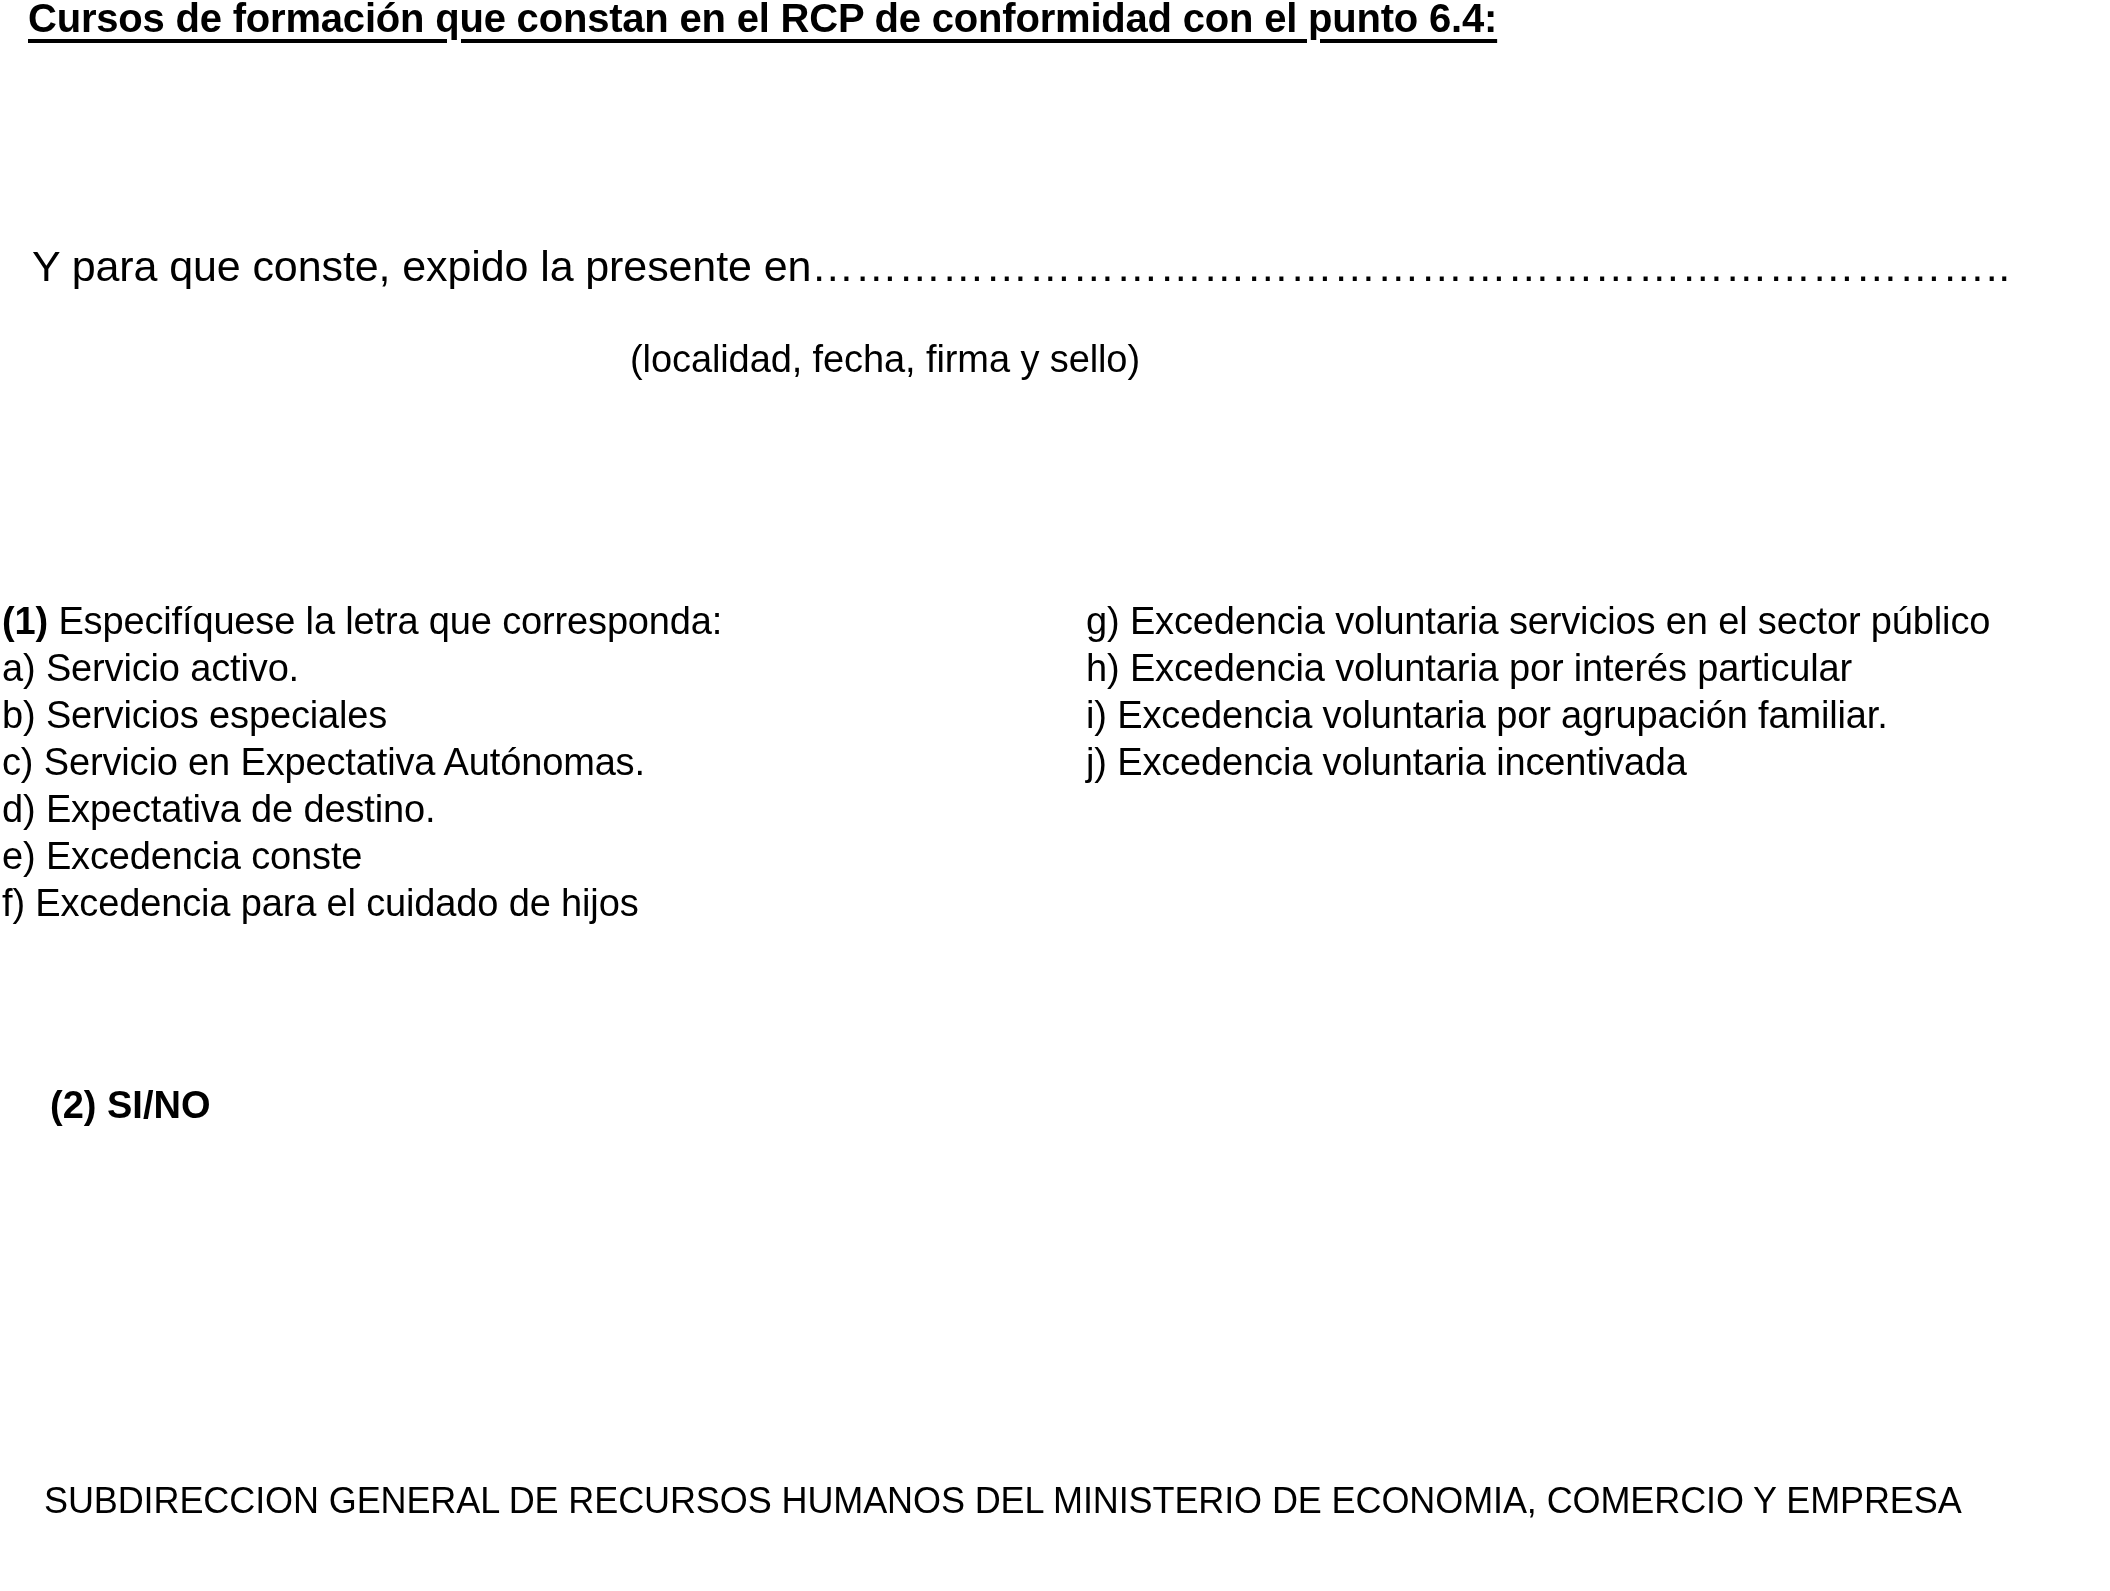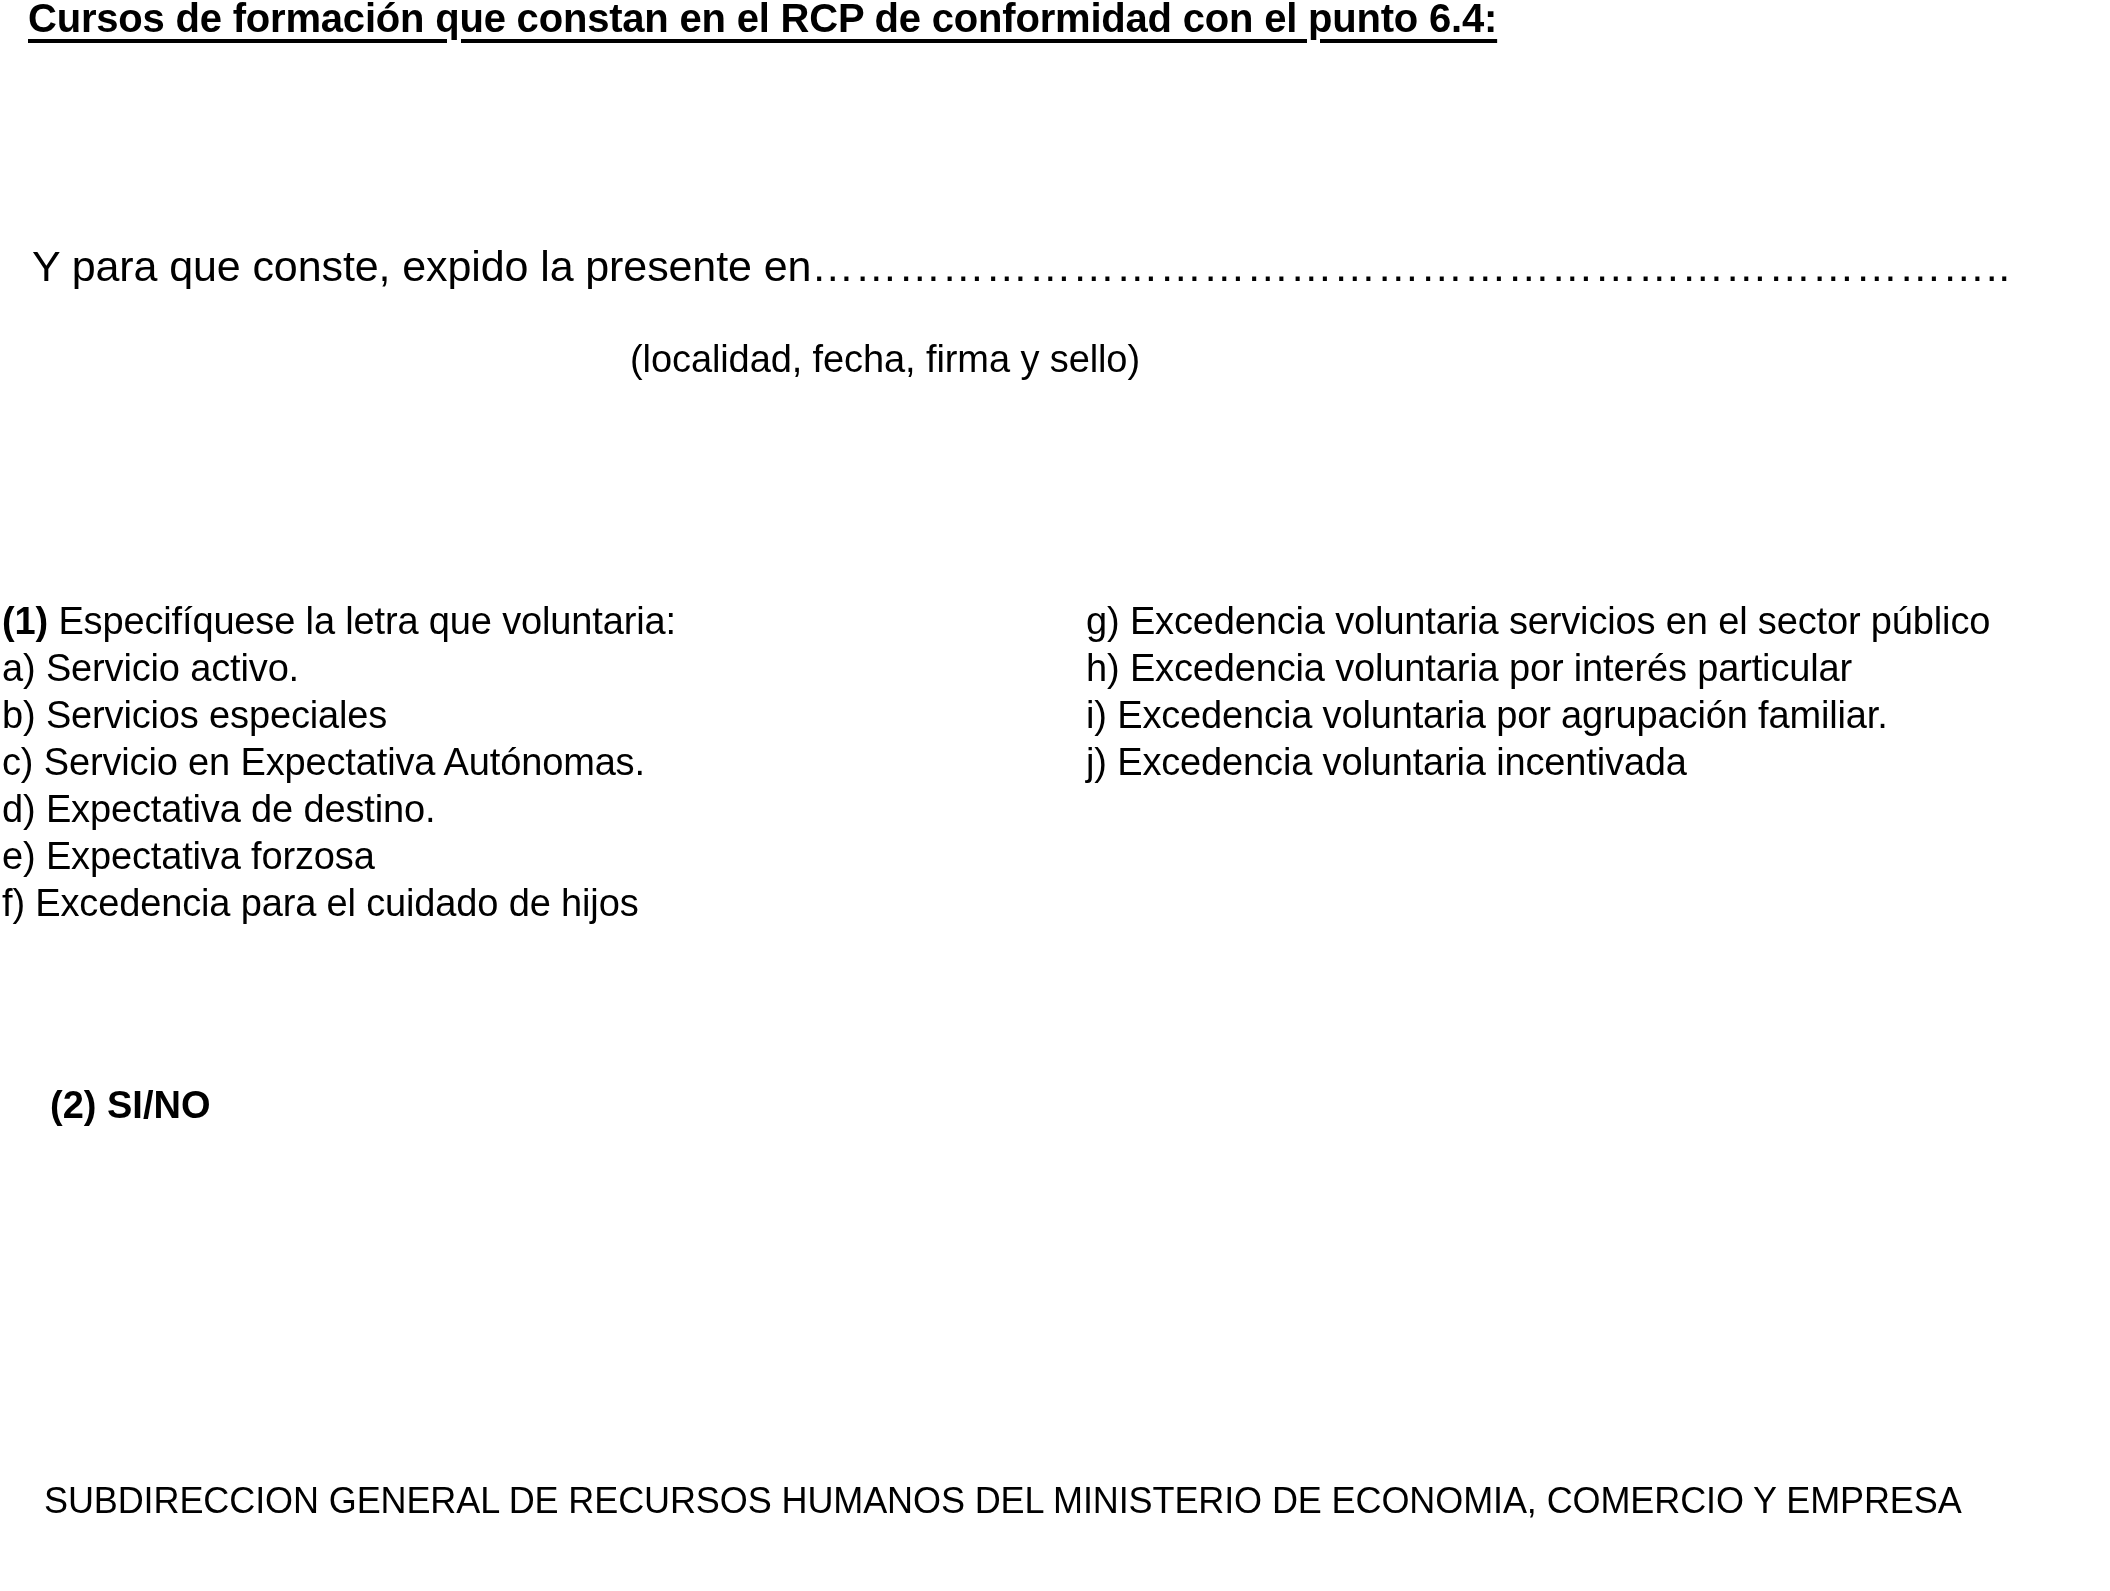--- a/index.html
+++ b/index.html
@@ -129,27 +129,27 @@
   <div class="expedition-line">
     <span>Y para que conste, expido la presente en</span><span class="dot-leader">………………………………………………………………………..</span>
   </div>
 
   <div class="signature-caption">(localidad, fecha, firma y sello)</div>
 
   <div class="legend">
 
     <div class="legend-col left">
       <div class="legend-line">
-        <strong>(1)</strong><span class="gap"> </span><span>Especifíquese la letra que voluntaria:</span>
+        <strong>(1)</strong><span class="gap"> </span><span>Especifíquese la letra que corresponda:</span>
       </div>
       <div class="legend-line">a) Servicio activo.</div>
       <div class="legend-line">b) Servicios especiales</div>
       <div class="legend-line">c) Servicio en Expectativa Autónomas.</div>
       <div class="legend-line">d) Expectativa de destino.</div>
-      <div class="legend-line">e) Expectativa forzosa</div>
+      <div class="legend-line">e) Excedencia conste</div>
       <div class="legend-line">f) Excedencia para el cuidado de hijos</div>
     </div>
 
     <div class="legend-col right">
       <div class="legend-line wrap">g) Excedencia voluntaria servicios en el sector público</div>
       <div class="legend-line">h) Excedencia voluntaria por interés particular</div>
       <div class="legend-line">i)  Excedencia voluntaria por agrupación familiar.</div>
       <div class="legend-line">j) Excedencia voluntaria incentivada</div>
     </div>
 

